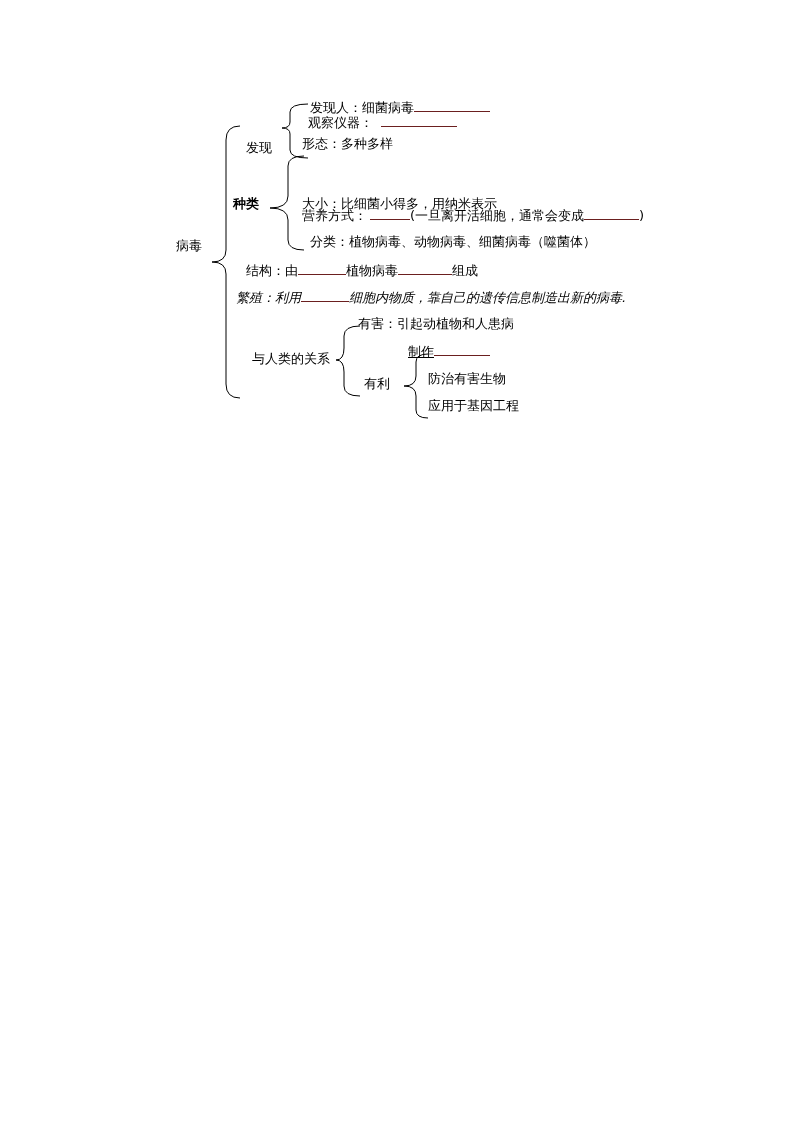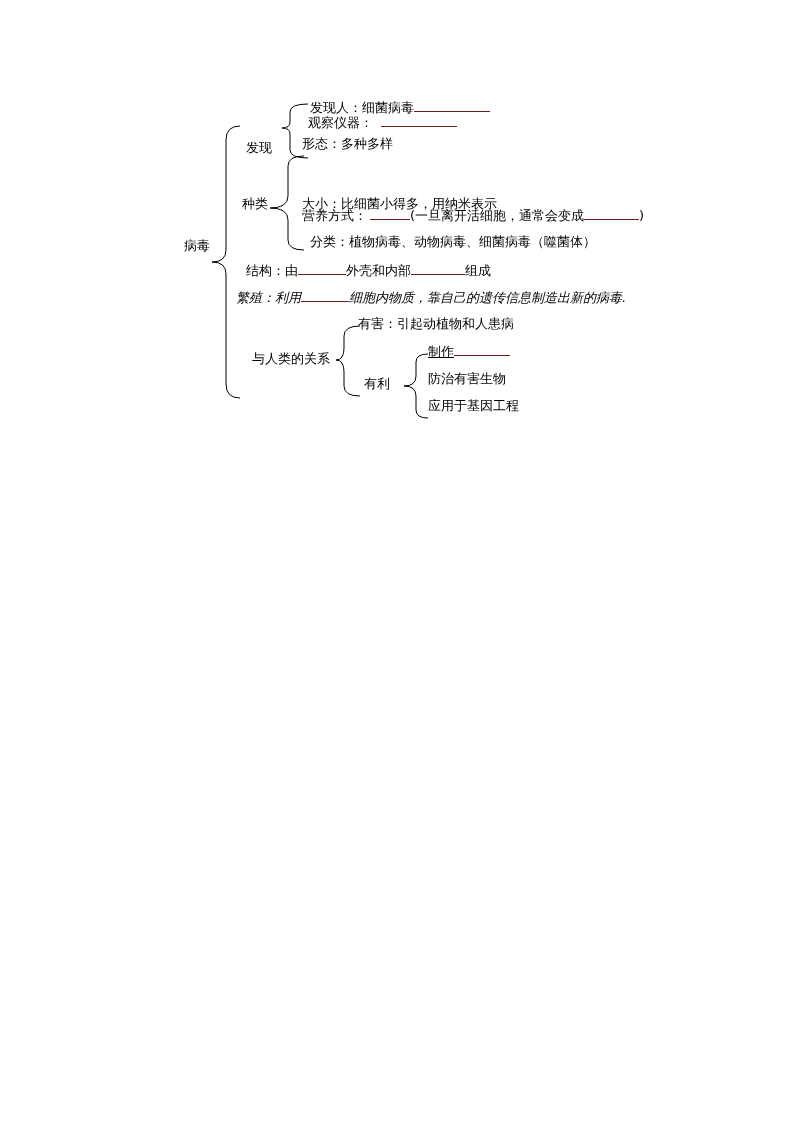--- a/index.html
+++ b/index.html
@@ -19,46 +19,46 @@
 
   <path d="M308,104 Q290,104 290,112 L290,122 Q290,128 282,128 Q290,128 290,134 L290,150 Q290,158 308,158"></path>
 
   <path d="M304,156 Q288,156 288,166 L288,196 Q288,208 270,208 Q288,208 288,220 L288,240 Q288,250 304,250"></path>
 
   <path d="M360,326 Q344,326 344,336 L344,348 Q344,360 336,360 Q344,360 344,372 L344,386 Q344,396 360,396"></path>
 
   <path d="M428,354 Q416,354 416,362 L416,376 Q416,386 404,386 Q416,386 416,396 L416,410 Q416,418 428,418"></path>
 </svg>
 
-<div class="t" style="left:184px; top:238px;">病毒</div>
+<div class="t" style="left:176px; top:238px;">病毒</div>
 
 <div class="t" style="left:246px; top:140px;">发现</div>
 <div class="t" style="left:310px; top:99px;">
   <span>发现人：细菌病毒</span><span class="blank" style="width:76px;"></span>
 </div>
 <div class="t" style="left:308px; top:114px;">
   <span>观察仪器：</span><span style="display:inline-block;width:8px;"></span><span class="blank" style="width:76px;"></span>
 </div>
 
-<div class="t" style="left:242px; top:196px;">种类</div>
+<div class="t" style="left:233px; top:196px;font-weight:bold;">种类</div>
 <div class="t" style="left:302px; top:136px;">形态：多种多样</div>
 <div class="t" style="left:302px; top:196px;">大小：比细菌小得多，用纳米表示</div>
 <div class="t" style="left:302px; top:207px;">
   <span>营养方式：</span><span style="display:inline-block;width:3px;"></span><span class="blank" style="width:40px;"></span><span>(一旦离开活细胞，通常会变成</span><span class="blank" style="width:55px;"></span><span>)</span>
 </div>
 <div class="t" style="left:310px; top:234px;">分类：植物病毒、动物病毒、细菌病毒（噬菌体）</div>
 
 <div class="t" style="left:246px; top:262px;">
-  <span>结构：由</span><span class="blank" style="width:48px;"></span><span>外壳和内部</span><span class="blank" style="width:54px;"></span><span>组成</span>
+  <span>结构：由</span><span class="blank" style="width:48px;"></span><span>植物病毒</span><span class="blank" style="width:54px;"></span><span>组成</span>
 </div>
 
 <div class="t" style="left:236px; top:289px;font-style:italic;">
   <span>繁殖：利用</span><span class="blank" style="width:48px;"></span><span>细胞内物质，靠自己的遗传信息制造出新的病毒.</span>
 </div>
 
 <div class="t" style="left:252px; top:351px;">与人类的关系</div>
 <div class="t" style="left:358px; top:316px;">有害：引起动植物和人患病</div>
 <div class="t" style="left:364px; top:376px;">有利</div>
-<div class="t" style="left:428px; top:343px;text-decoration:underline;">
+<div class="t" style="left:408px; top:343px;text-decoration:underline;">
   <span>制作</span><span class="blank" style="width:56px;"></span>
 </div>
 <div class="t" style="left:428px; top:371px;">防治有害生物</div>
 <div class="t" style="left:428px; top:398px;">应用于基因工程</div>
 
 </body></html>

